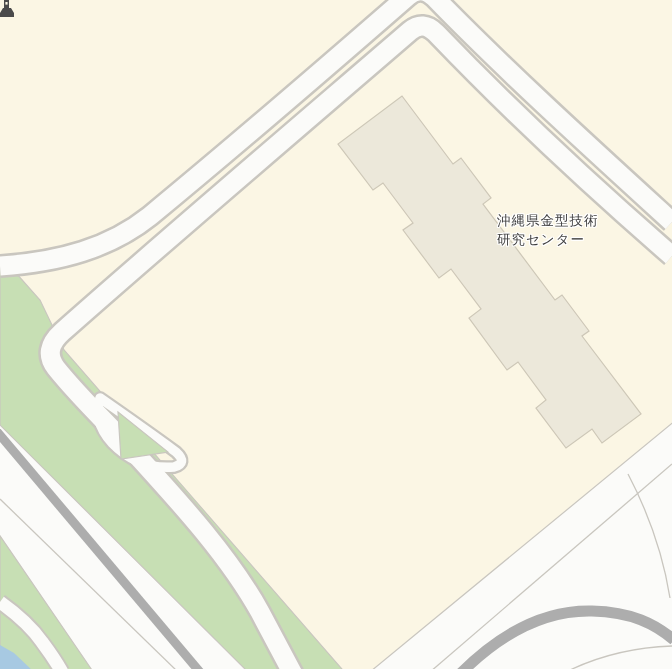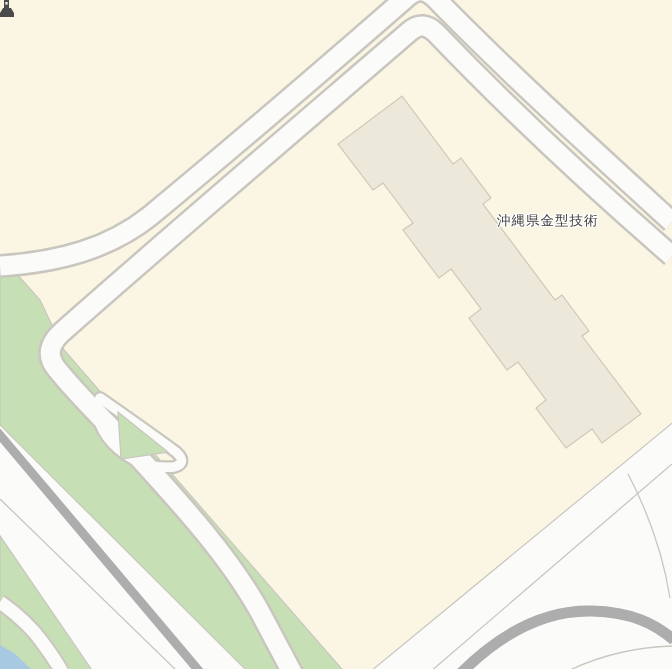--- a/index.html
+++ b/index.html
@@ -64,14 +64,15 @@
                      469,318 481,309 451,269 439,278 403,230 413,223 383,183 373,190 338,144"></polygon>
   </svg>
 
   <svg class="poi-icon" viewBox="0 0 14 17">
     <path fill="#4A4A4A" d="M4,0 h5 v8 h2 l3,5 v4 H0 v-4 l3,-5 h1 Z"></path>
     <rect x="5.4" y="2" width="2.2" height="2.6" fill="#FBF6E4"></rect>
   </svg>
 
   <div class="poi-label">
     <div>沖縄県金型技術</div>
+    <div>研究センター</div>
   </div>
 </div>
 
 </body></html>

